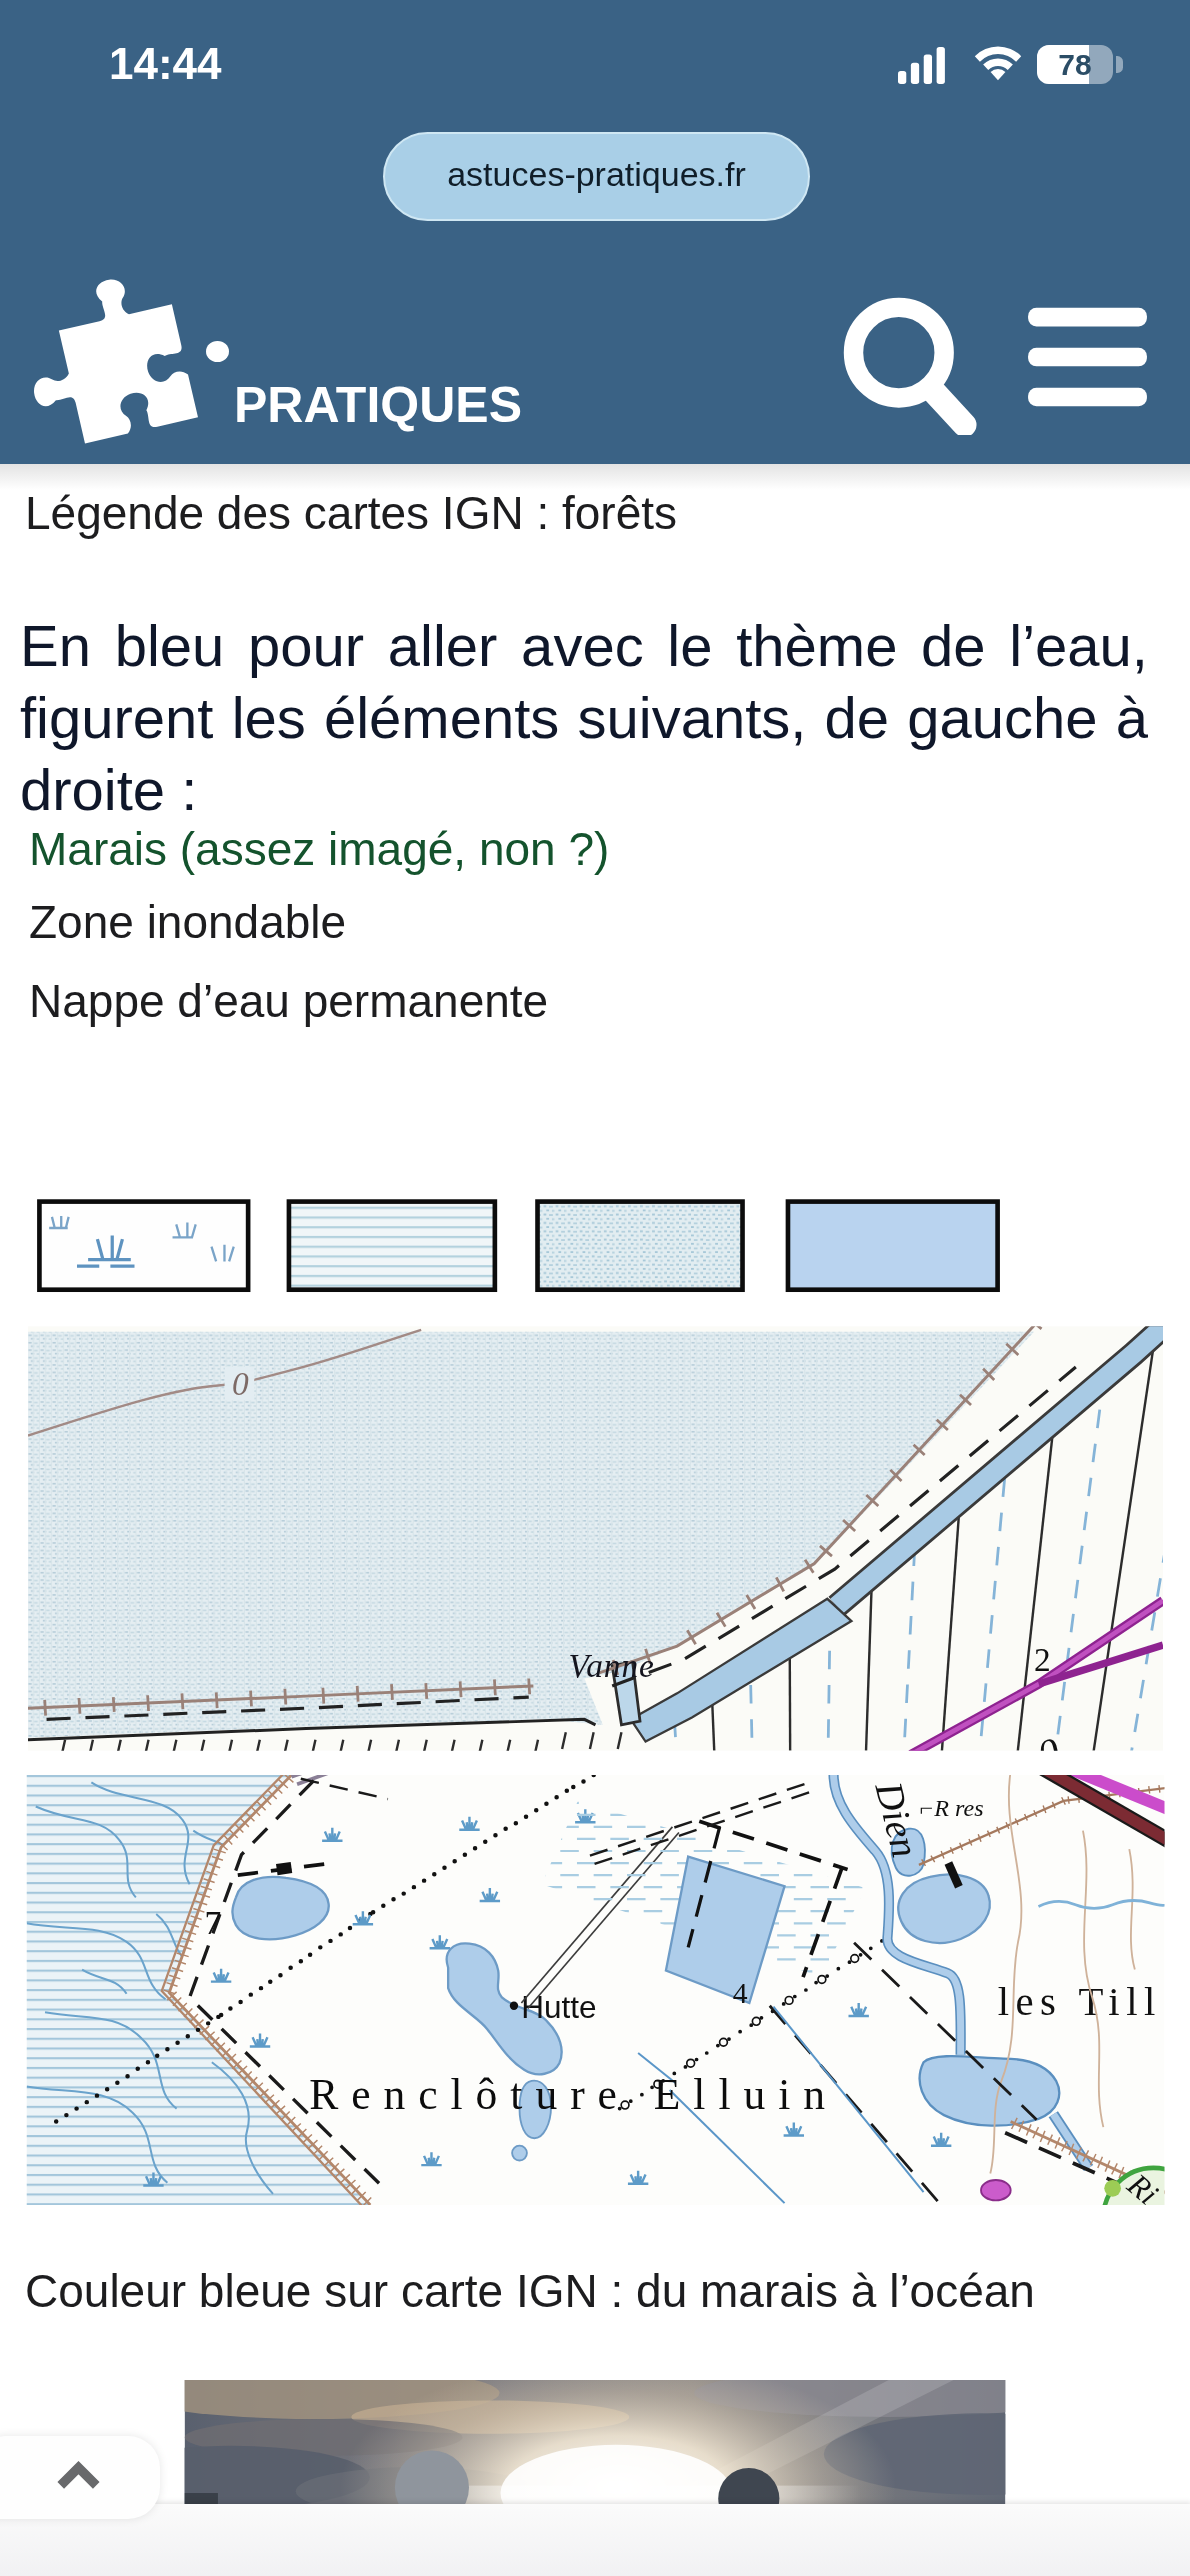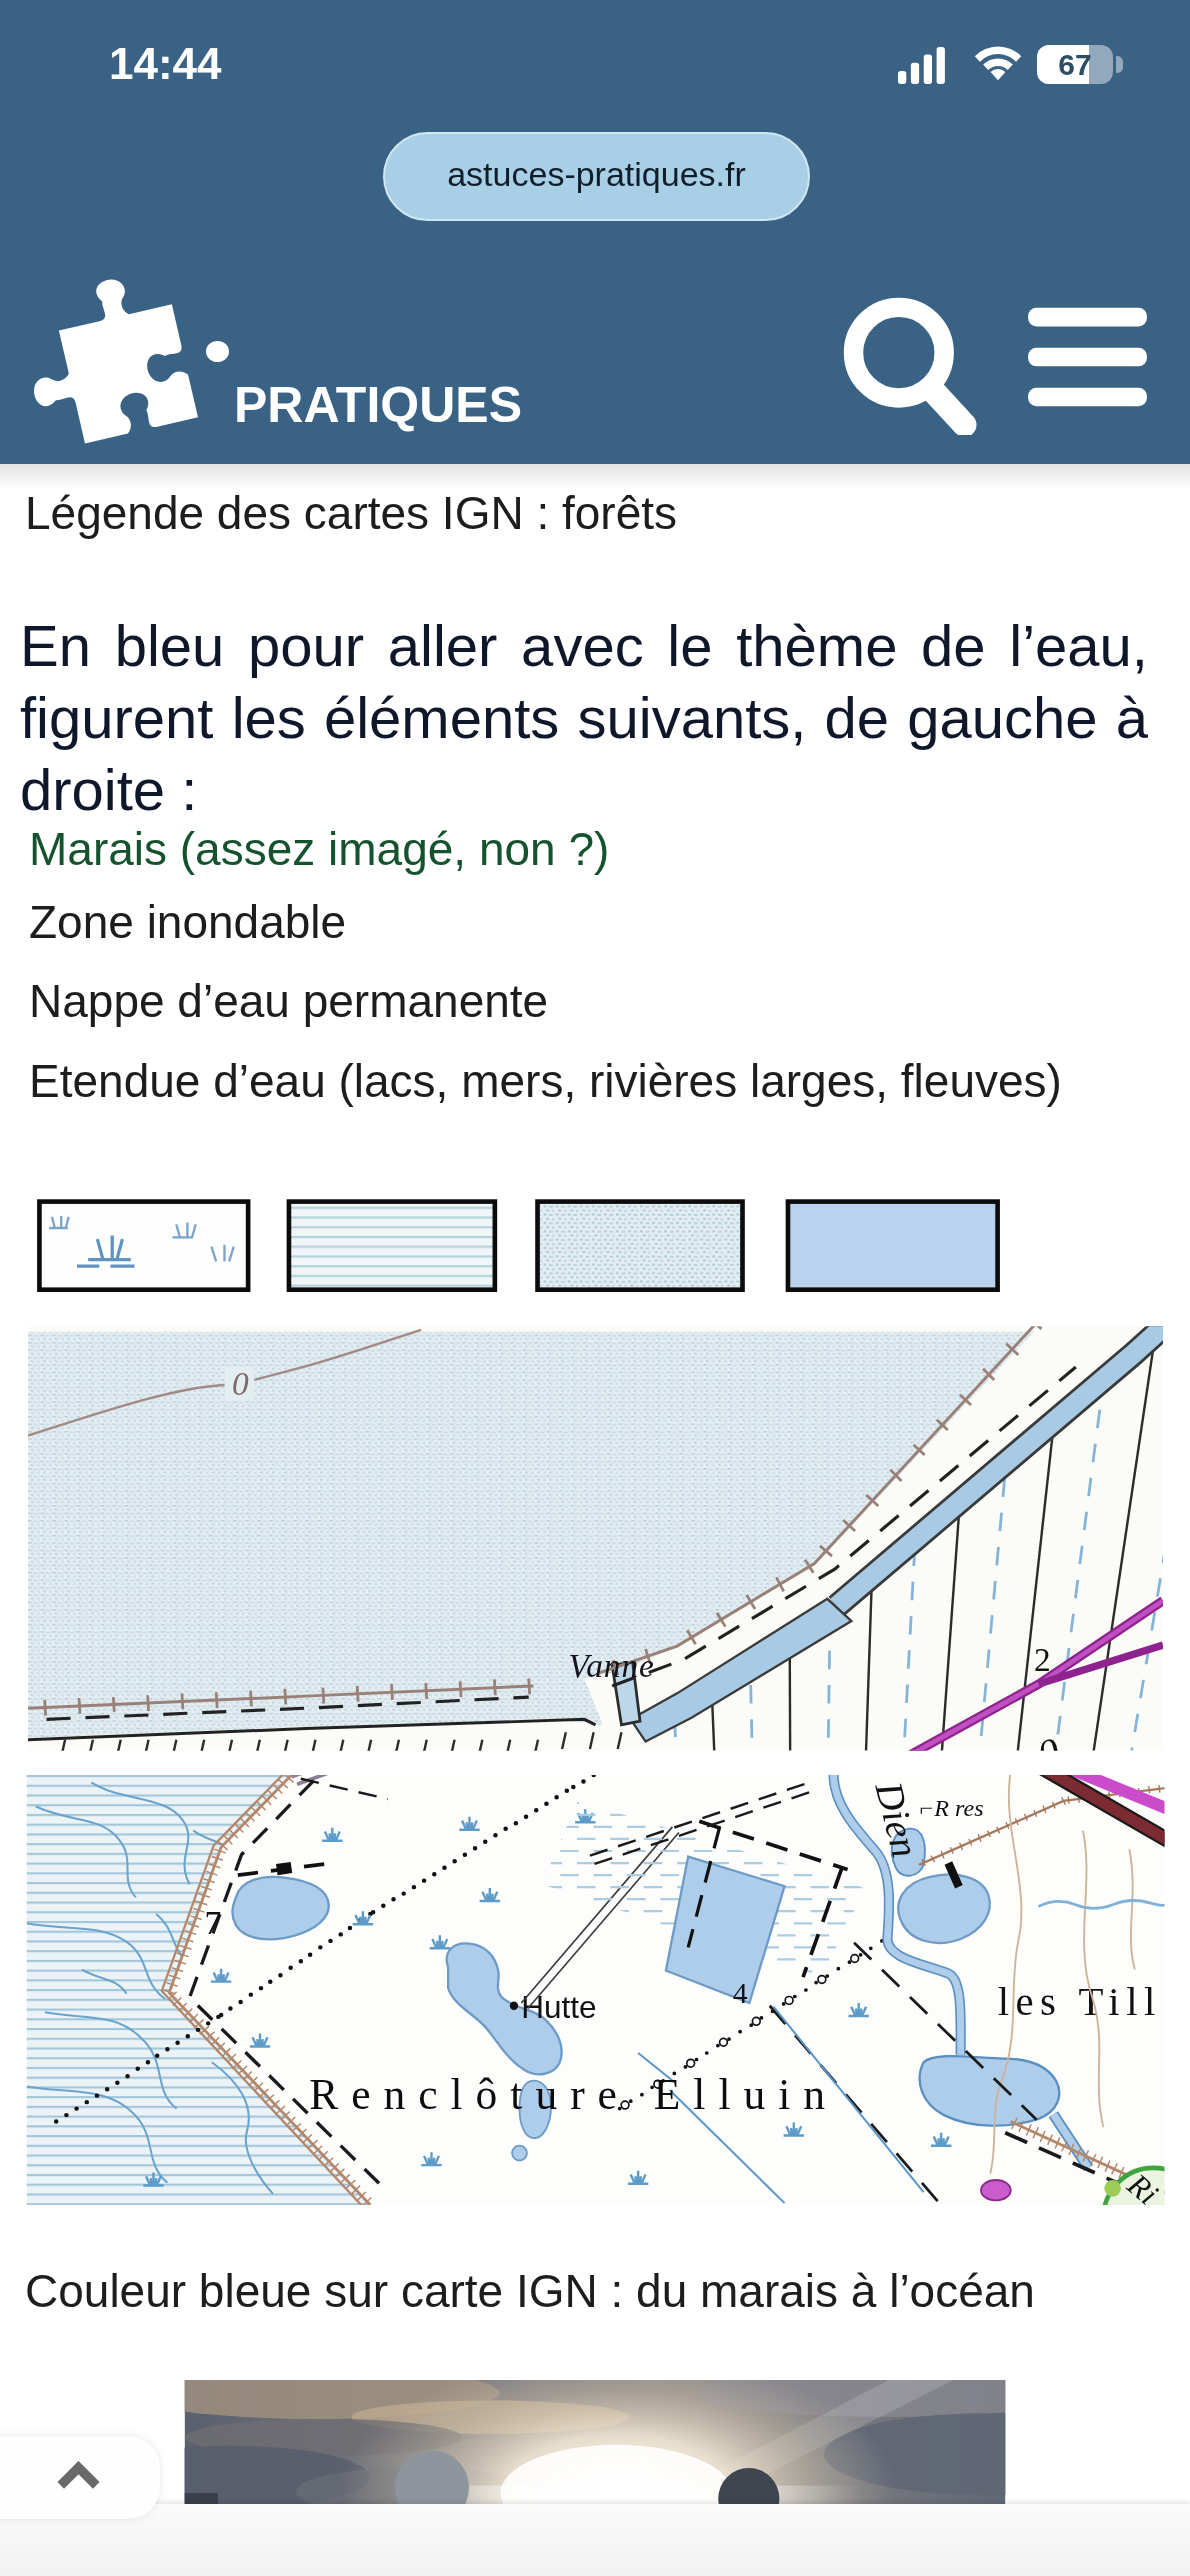--- a/index.html
+++ b/index.html
@@ -26,21 +26,21 @@
   </svg>
 
   <svg class="abs" style="left:972px;top:45px;" width="52" height="39" viewBox="0 0 56 42">
     <path d="M28 38 L20 29 a12 12 0 0 1 16 0 Z" fill="#fff"></path>
     <path d="M12 21 a23 23 0 0 1 32 0 l-5.5 6 a15 15 0 0 0 -21 0 Z" fill="#fff"></path>
     <path d="M3 12 a35 35 0 0 1 50 0 l-5.5 6 a27 27 0 0 0 -39 0 Z" fill="#fff"></path>
   </svg>
 
   <div class="abs" style="left:1037px;top:45px;width:76px;height:39px;border-radius:12px;background:rgba(255,255,255,0.45);overflow:hidden;">
     <div class="abs" style="left:0;top:0;width:52px;height:39px;background:#ffffff;"></div>
-    <div class="abs" style="left:0;top:0;width:76px;height:39px;font-size:30px;font-weight:700;color:#2b4d66;text-align:center;line-height:39px;">67</div>
+    <div class="abs" style="left:0;top:0;width:76px;height:39px;font-size:30px;font-weight:700;color:#2b4d66;text-align:center;line-height:39px;">78</div>
   </div>
   <div class="abs" style="left:1116px;top:56px;width:6.5px;height:16.7px;background:rgba(255,255,255,0.45);border-radius:0 5.6px 5.6px 0;"></div>
 
   <div class="abs" style="left:383px;top:132px;width:427px;height:89px;background:#a9cfe7;border:2.8px solid #cfe7f3;border-radius:47px;box-sizing:border-box;"></div>
 
   <div class="abs" style="left:383px;top:132px;width:427px;height:89px;font-size:34px;font-weight:400;color:#101e29;text-align:center;line-height:85px;">astuces-pratiques.fr</div>
 
   <svg class="abs" style="left:33px;top:274px;" width="165" height="174" viewBox="-17 -7 185 185">
     <path fill="#ffffff" d="M12.0,51.3L57.6,40.8C70.3,37.8 59.8,26.9 60.6,18.7C47.5,8.4 55.3,-4.1 68.3,-5.7C81.2,-7.4 90.5,3.8 83.7,14.7C80.7,19.4 81.5,28.6 90.6,33.2L138.7,22.0L149.2,67.6C152.2,80.3 137.7,75.6 130.7,79.9C115.7,72.7 107.9,85.2 112.1,97.6C116.3,109.9 130.4,113.3 137.3,102.4C140.2,97.8 148.8,94.4 156.8,100.6L168.0,148.7L122.4,159.2C109.7,162.2 114.4,147.7 110.1,140.7C117.3,125.7 104.8,117.9 92.4,122.1C80.1,126.3 76.7,140.4 87.6,147.3C92.2,150.2 95.6,158.8 89.4,166.8L41.3,178.0L30.8,132.4C27.8,119.7 16.9,130.2 8.7,129.4C-1.6,142.5 -14.1,134.7 -15.7,121.7C-17.4,108.8 -6.2,99.5 4.7,106.3C9.4,109.3 18.6,108.5 23.2,99.4L12.0,51.3Z"></path>
   </svg>
@@ -64,21 +64,20 @@
   <div class="abs" style="left:25px;top:490px;font-size:46px;line-height:46px;color:#1d1d1f;">Légende des cartes IGN : forêts</div>
 
   <div class="abs" style="left:20px;top:610px;width:1128px;font-size:58px;line-height:72px;color:#0f172a;text-align:justify;">En bleu pour aller avec le thème de l’eau, figurent les éléments suivants, de gauche à droite :</div>
 
   <div class="abs" style="left:29px;top:826px;font-size:46px;line-height:46px;color:#14532d;">Marais (assez imagé, non ?)</div>
 
   <div class="abs" style="left:29px;top:899px;font-size:46px;line-height:46px;color:#1d1d1f;">Zone inondable</div>
 
   <div class="abs" style="left:29px;top:978px;font-size:46px;line-height:46px;color:#1d1d1f;">Nappe d’eau permanente</div>
 
-  <div class="abs" style="left:29px;top:1058px;font-size:46px;line-height:46px;color:#1d1d1f;">Etendue d’eau (lacs, mers, rivières larges, fleuves)</div>
 
   <svg class="abs" style="left:0px;top:1187px;" width="1191" height="121" viewBox="0 0 1284 130">
     <defs>
       <pattern id="hstripes" width="10" height="10.5" patternUnits="userSpaceOnUse">
         <rect width="10" height="10.5" fill="#f0f6f8"></rect>
         <rect y="0" width="10" height="2.4" fill="#b3d2de"></rect>
       </pattern>
       <pattern id="stipple" width="13" height="9" patternUnits="userSpaceOnUse">
         <rect width="13" height="9" fill="#e2edf1"></rect>
         <rect x="1" y="1.5" width="3" height="2" fill="#a7c8d8"></rect>

